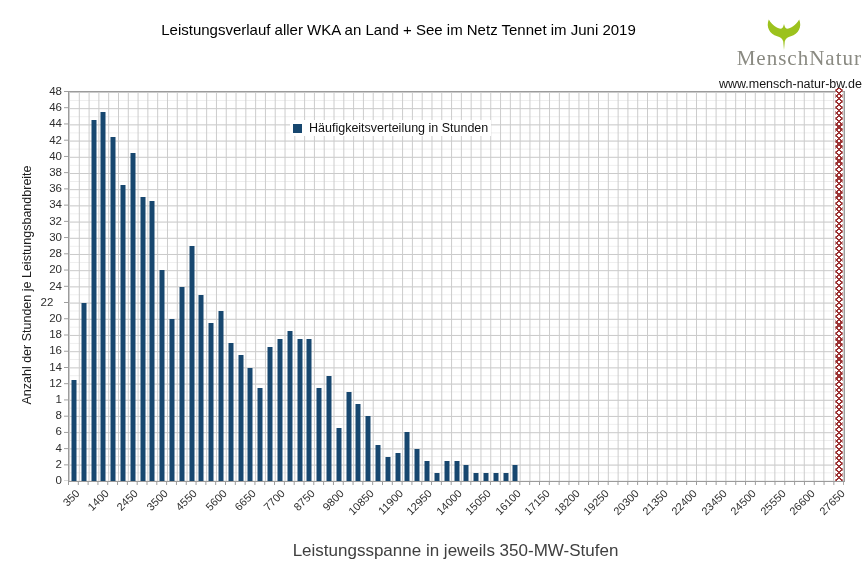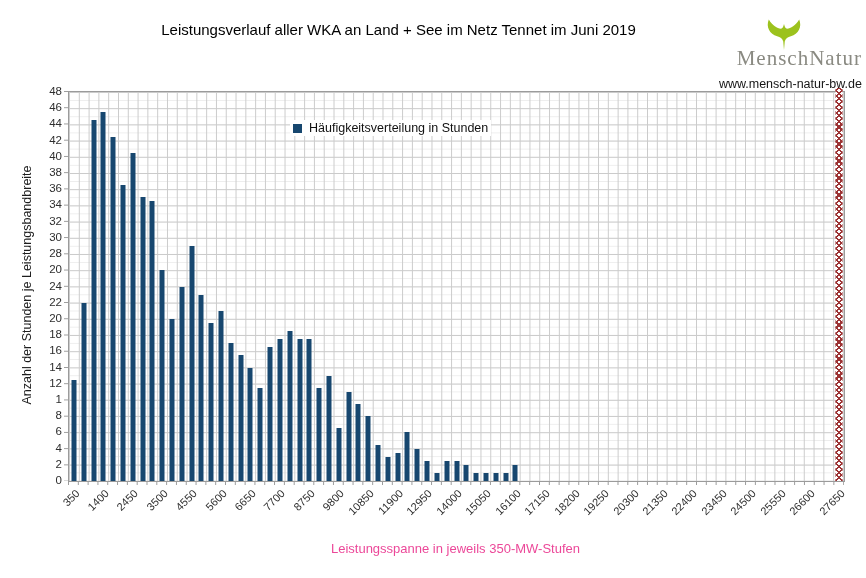--- a/index.html
+++ b/index.html
@@ -41,21 +41,21 @@
           background-image:linear-gradient(to right,#9b9b9b 1px,transparent 1px);
           background-size:calc(100%/79) 100%;}
   .xlabels{position:absolute;left:68px;top:487px;width:775px;height:40px;}
   .xlab{position:absolute;top:0;white-space:nowrap;font-size:11px;color:#2e2e2e;
         transform-origin:100% 0;transform:rotate(-45deg);}
 
   .ytitle{position:absolute;left:27px;top:285px;white-space:nowrap;
           transform:translate(-50%,-50%) rotate(-90deg);
           font-size:12.5px;color:#1d1d1d;}
   .xtitle{position:absolute;left:68px;top:541px;width:775px;text-align:center;
-          font-size:13px;color:#ec4899;}
+          font-size:17px;color:#404040;}
 
   .legend-entry{position:absolute;display:flex;align-items:center;gap:7px;
                 background:#fff;padding:1px 3px;font-size:12.5px;color:#111;}
   .sw{display:inline-block;flex:0 0 auto;}
 </style>
 </head>
 <body>
 
 <div id="page">
 
@@ -168,21 +168,21 @@
     <div class="ylab" style="left: 32px; top: 132.625px;">42</div>
     <div class="ylab" style="left: 32px; top: 148.833px;">40</div>
     <div class="ylab" style="left: 32px; top: 165.042px;">38</div>
     <div class="ylab" style="left: 32px; top: 181.25px;">36</div>
     <div class="ylab" style="left: 32px; top: 197.458px;">34</div>
     <div class="ylab" style="left: 32px; top: 213.667px;">32</div>
     <div class="ylab" style="left: 32px; top: 229.875px;">30</div>
     <div class="ylab" style="left: 32px; top: 246.083px;">28</div>
     <div class="ylab" style="left: 32px; top: 262.292px;">20</div>
     <div class="ylab" style="left: 32px; top: 278.5px;">24</div>
-    <div class="ylab" style="left: 32px; top: 294.708px;">22</div>
+    <div class="ylab" style="left: 32px; top: 294.708px; text-align: center;">22</div>
     <div class="ylab" style="left: 32px; top: 310.917px;">20</div>
     <div class="ylab" style="left: 32px; top: 327.125px;">18</div>
     <div class="ylab" style="left: 32px; top: 343.333px;">16</div>
     <div class="ylab" style="left: 32px; top: 359.542px; text-align: right;">14</div>
     <div class="ylab" style="left: 32px; top: 375.75px;">12</div>
     <div class="ylab" style="left: 32px; top: 391.958px;">1</div>
     <div class="ylab" style="left: 32px; top: 408.167px;">8</div>
     <div class="ylab" style="left: 32px; top: 424.375px;">6</div>
     <div class="ylab" style="left: 32px; top: 440.583px;">4</div>
     <div class="ylab" style="left: 32px; top: 456.792px;">2</div>

